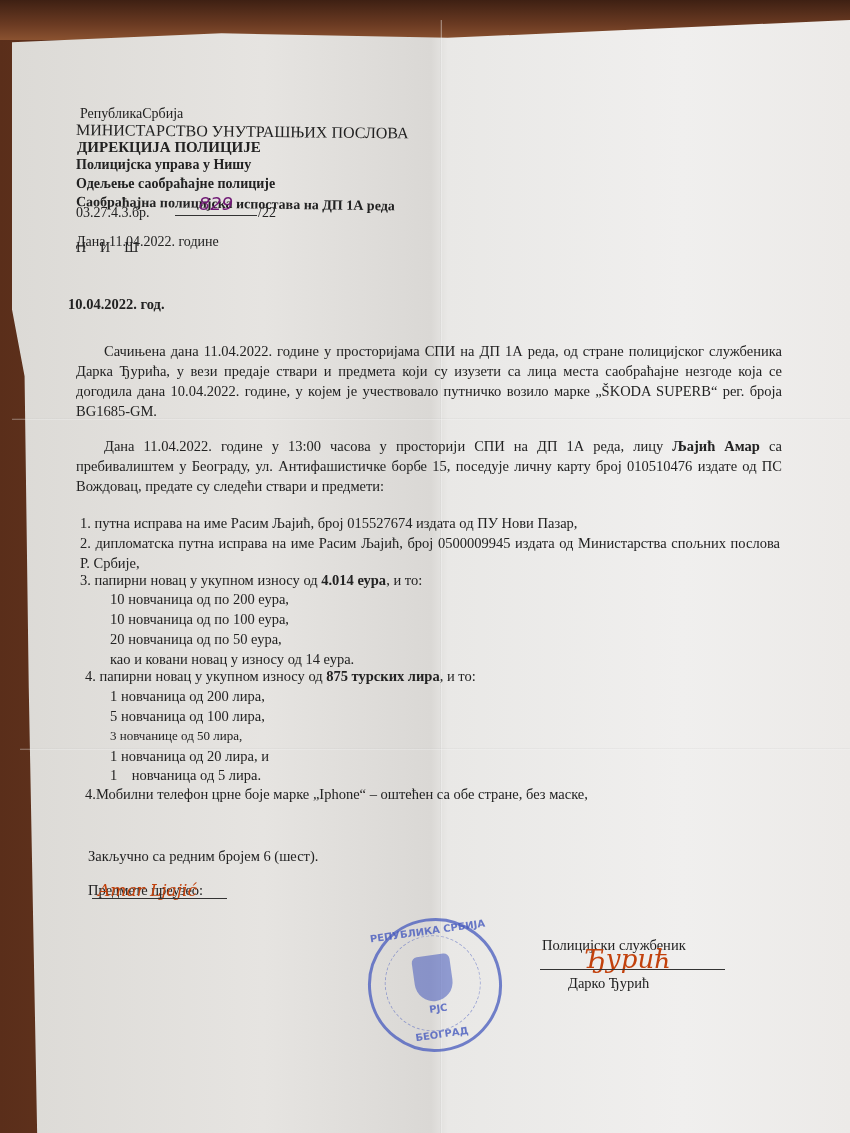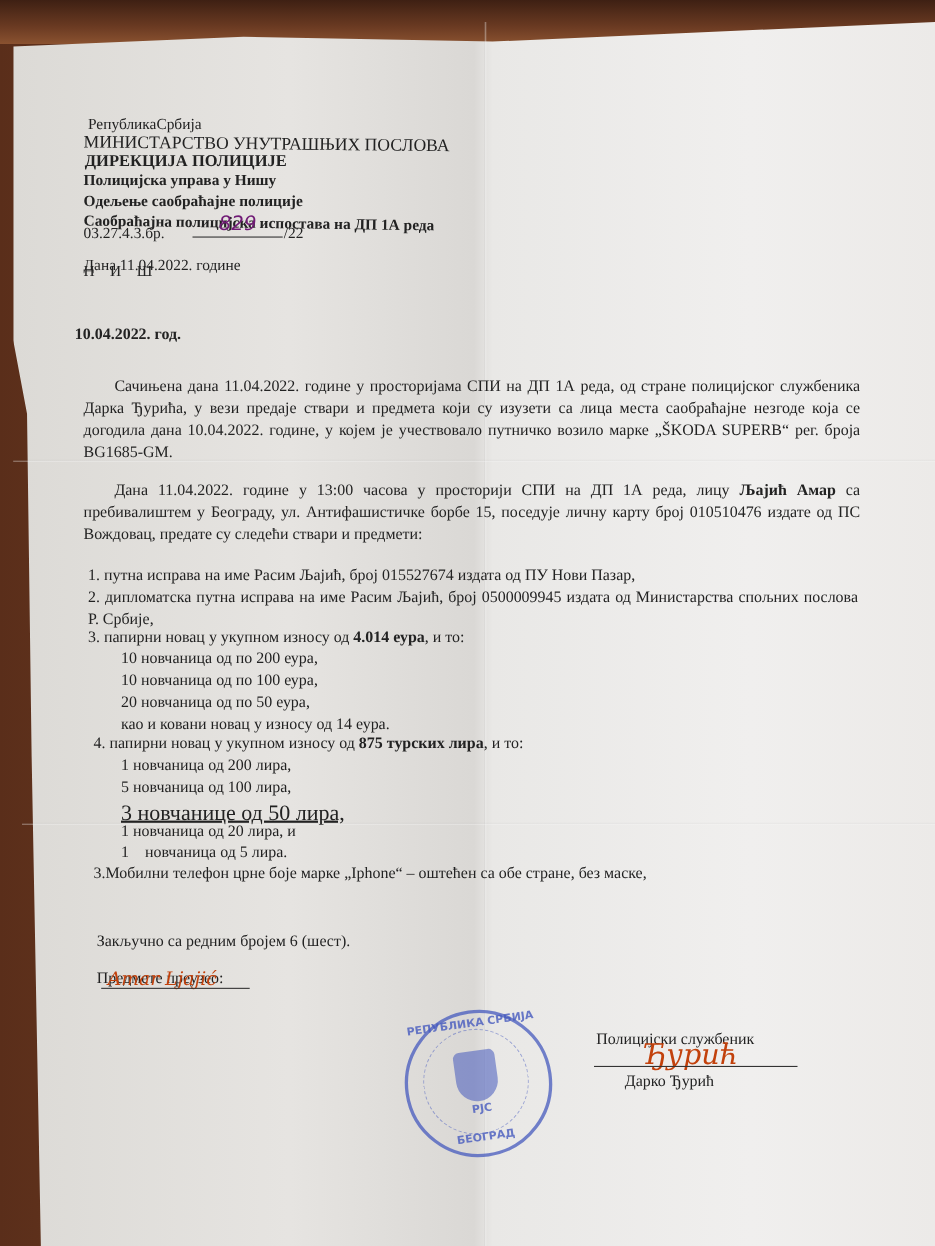--- a/index.html
+++ b/index.html
@@ -101,25 +101,25 @@
 
   <div class="t" style="left:110px; top:591px; font-size:14.5px;">10 новчаница од по 200 еура,</div>
   <div class="t" style="left:110px; top:611px; font-size:14.5px;">10 новчаница од по 100 еура,</div>
   <div class="t" style="left:110px; top:631px; font-size:14.5px;text-align:right;">20 новчаница од по 50 еура,</div>
   <div class="t" style="left:110px; top:651px; font-size:14.5px;">као и ковани новац у износу од 14 еура.</div>
 
   <div class="t" style="left:85px; top:668px; font-size:14.5px;"><span>4. папирни новац у укупном износу од </span><span class="b">875 турских лира</span><span>, и то:</span></div>
 
   <div class="t" style="left:110px; top:688px; font-size:14.5px;">1 новчаница од 200 лира,</div>
   <div class="t" style="left:110px; top:708px; font-size:14.5px;">5 новчаница од 100 лира,</div>
-  <div class="t" style="left:110px; top:728px; font-size:20px;text-decoration:underline;">3 новчанице од 50 лира,</div>
+  <div class="t" style="left:110px; top:728px; font-size:13px;">3 новчанице од 50 лира,</div>
   <div class="t" style="left:110px; top:748px; font-size:14.5px;">1 новчаница од 20 лира, и</div>
   <div class="t" style="left:110px; top:767px; font-size:14.5px; white-space:pre;">1    новчаница од 5 лира.</div>
 
-  <div class="t" style="left:85px; top:786px; font-size:14.5px;">3.Мобилни телефон црне боје марке „Iphone“ – оштећен са обе стране, без маске,</div>
+  <div class="t" style="left:85px; top:786px; font-size:14.5px;">4.Мобилни телефон црне боје марке „Iphone“ – оштећен са обе стране, без маске,</div>
 
   <div class="t" style="left:88px; top:848px; font-size:14.5px;">Закључно са редним бројем 6 (шест).</div>
   <div class="t" style="left:88px; top:866px; font-size:14.5px;margin-top:16px;">Предмете преузео:</div>
   <div class="signature" style="left:98px; top:880px; font-size:17px;">Amar Ljajić</div>
   <div class="sig-line" style="left:92px; top:898px; width:135px;"></div>
 
   <div class="stamp">
     <div class="inner"></div>
     <div class="crest"></div>
     <div class="lbl" style="top:4px;">РЕПУБЛИКА СРБИЈА</div>

